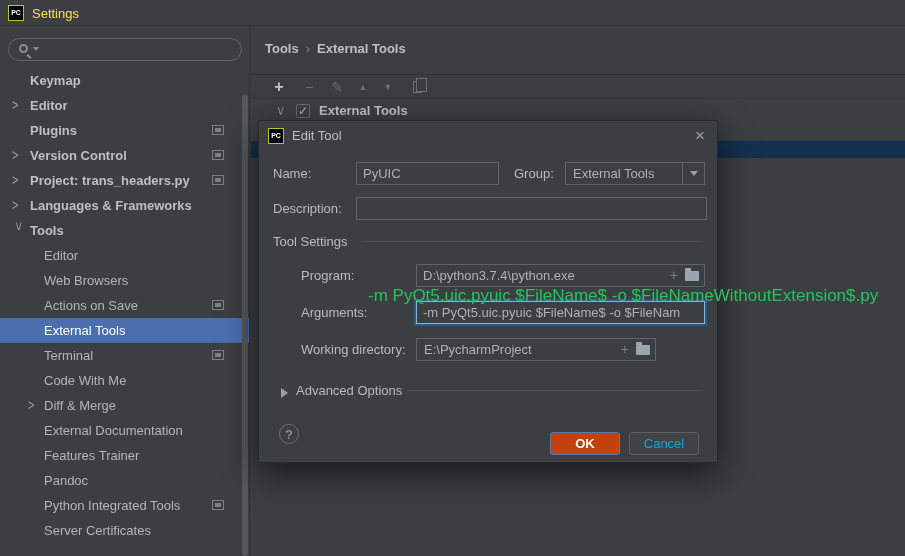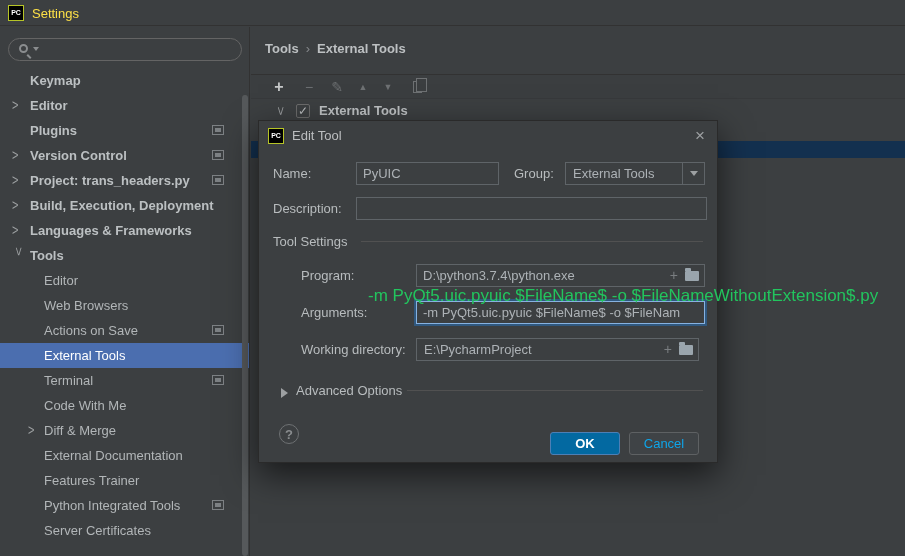--- a/index.html
+++ b/index.html
@@ -101,21 +101,21 @@
   .folder-ic::before { content:""; position:absolute; left:0; top:-3px; width:6px; height:3px;
     background:#9aa5ad; border-radius:1px 1px 0 0; }
   .adv-tri { position:absolute; left:22px; top:267px; width:0; height:0;
     border-top:5px solid transparent; border-bottom:5px solid transparent;
     border-left:7px solid #9da0a2; }
   .help-btn { position:absolute; left:20px; top:303px; width:20px; height:20px;
     border:1px solid #6e7173; border-radius:50%; color:#8a8d8f; text-align:center;
     line-height:19px; font-weight:bold; cursor:pointer; }
   .btn { position:absolute; top:311px; width:70px; height:23px; border-radius:3px;
     text-align:center; line-height:22px; cursor:pointer; }
-  .btn-ok { left:291px; background:#0369a1; border:1px solid #4d7fb5; color:#fff;
+  .btn-ok { left:291px; background:#c2410c; border:1px solid #4d7fb5; color:#fff;
     font-weight:bold; }
   .btn-cancel { left:370px; background:#3f4346; border:1px solid #5e6163; color:#0ea5e9; }
   
   .annotation { position:absolute; left:368px; top:286px; z-index:9;
     color:#22c55e; font-size:17px; white-space:nowrap; pointer-events:none; }
 </style>
 </head>
 <body>
 
 <div class="titlebar">
@@ -145,24 +145,20 @@
         <span class="lbl">Version Control</span>
         <span class="gearbox"></span>
       </div>
     <div class="sb-row bold">
         <span class="chev"></span>
         <span class="lbl">Project: trans_headers.py</span>
         <span class="gearbox"></span>
       </div>
     <div class="sb-row bold">
         <span class="chev"></span>
-        <span class="lbl">Build, Execution, Deployment</span>
-      </div>
-    <div class="sb-row bold">
-        <span class="chev"></span>
         <span class="lbl">Languages &amp; Frameworks</span>
       </div>
     <div class="sb-row bold">
         <span class="chev down"></span>
         <span class="lbl">Tools</span>
       </div>
     <div class="sb-row child">
         <span class="lbl">Editor</span>
       </div>
     <div class="sb-row child">
@@ -184,20 +180,23 @@
       </div>
     <div class="sb-row child">
         <span class="chev"></span>
         <span class="lbl">Diff &amp; Merge</span>
       </div>
     <div class="sb-row child">
         <span class="lbl">External Documentation</span>
       </div>
     <div class="sb-row child">
         <span class="lbl">Features Trainer</span>
+      </div>
+    <div class="sb-row child">
+        <span class="lbl">Pandoc</span>
       </div>
     <div class="sb-row child">
         <span class="lbl">Python Integrated Tools</span>
         <span class="gearbox"></span>
       </div>
     <div class="sb-row child">
         <span class="lbl">Server Certificates</span>
       </div>
   </div>
   <div class="sb-scroll"></div>
@@ -253,21 +252,21 @@
   <div class="dlg-label" style="left:42px; top:147px;">Program:</div>
   <div class="fld" style="left:157px; top:143px; width:289px;">
     <span>D:\python3.7.4\python.exe</span>
     <span class="fld-icons"><span class="plus-ic">+</span><span class="folder-ic"></span></span>
   </div>
 
   <div class="dlg-label" style="left:42px; top:184px;">Arguments:</div>
   <div class="fld focused" style="left:157px; top:180px; width:289px;">-m PyQt5.uic.pyuic $FileName$ -o $FileNam</div>
 
   <div class="dlg-label" style="left:42px; top:221px;">Working directory:</div>
-  <div class="fld" style="left:157px; top:217px; width:283px;padding-left:7px;">
+  <div class="fld" style="left:157px; top:217px; width:240px;padding-left:7px;">
     <span>E:\PycharmProject</span>
     <span class="fld-icons"><span class="plus-ic">+</span><span class="folder-ic"></span></span>
   </div>
 
   <div class="adv-tri"></div>
   <div class="dlg-label" style="left:37px; top:262px;">Advanced Options</div>
   <div class="hline" style="left:148px; right:14px; top:269px;"></div>
 
   <div class="help-btn">?</div>
   <div class="btn btn-ok">OK</div>

